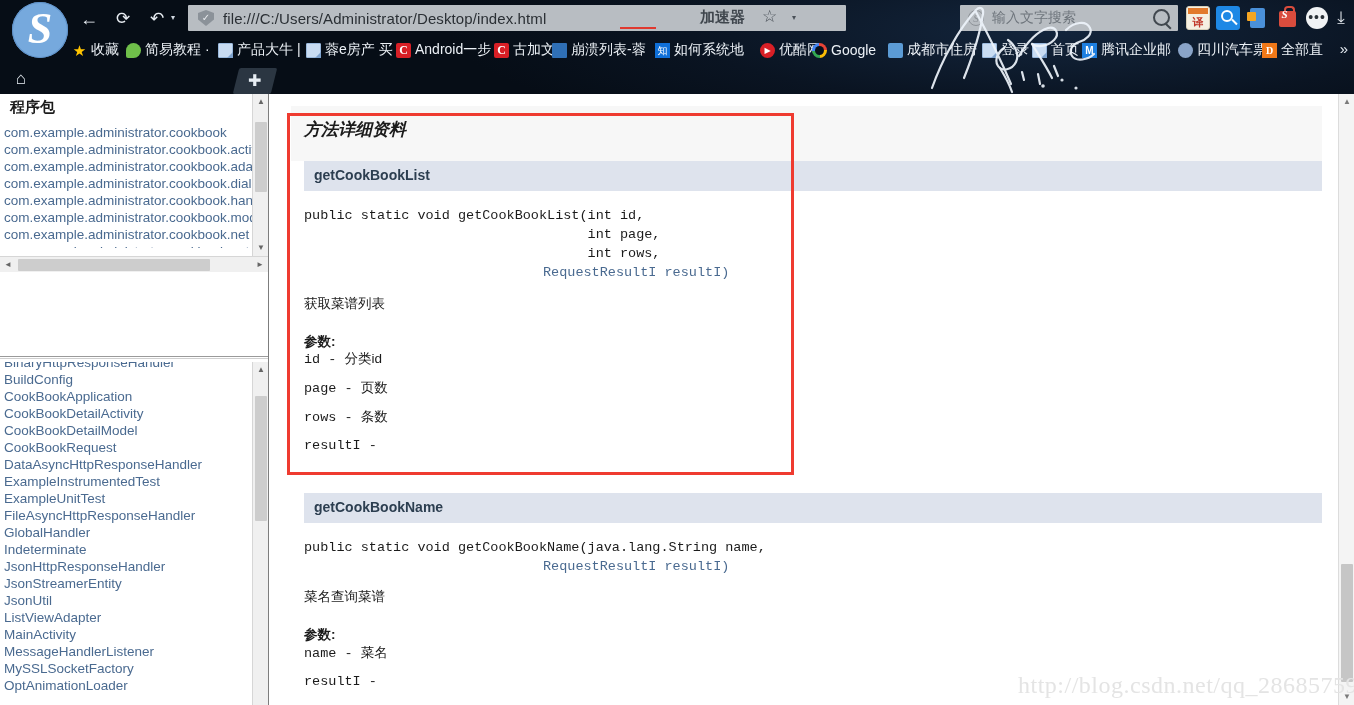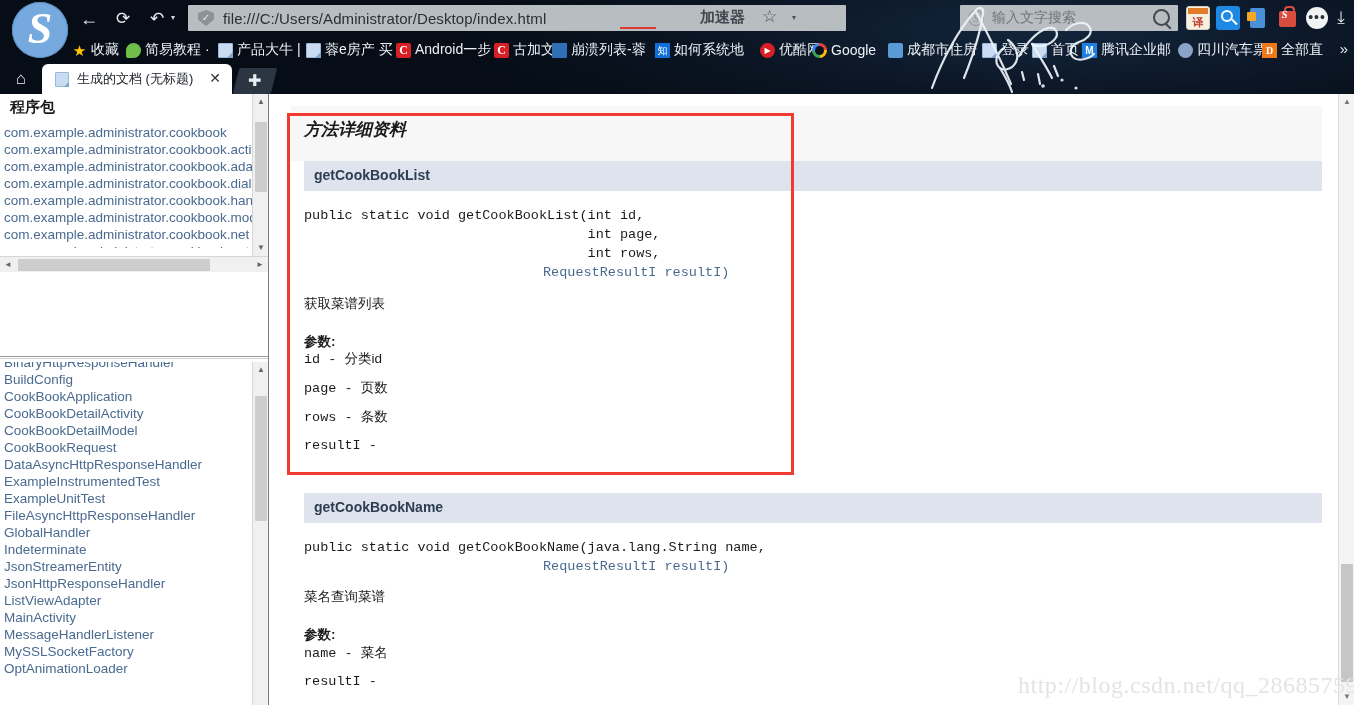--- a/index.html
+++ b/index.html
@@ -367,25 +367,20 @@
         </div>
       <div class="bm" style="left:1262px">
           <span class="bmi ico-dy">D</span>
           <span>全部直</span>
         </div>
       <div class="bm-chev">»</div>
     </div>
 
     <div class="tabstrip">
       <div class="home-ico">⌂</div>
-      <div class="tab">
-        <span class="tab-ico"></span>
-        <span class="tab-title">生成的文档 (无标题)</span>
-        <span class="tab-close">✕</span>
-      </div>
       <div class="tab-new"><span>✚</span></div>
     </div>
 
     <svg class="doodle" viewBox="0 0 280 94">
       <g fill="none" stroke="#eef4fb" stroke-width="2.2" stroke-linecap="round" opacity="0.92">
         <path d="M52 88 C62 60, 78 30, 96 10 C100 6, 104 8, 103 14 C100 34, 92 58, 84 78"></path>
         <path d="M96 12 C108 34, 120 58, 131 84"></path>
         <path d="M124 48 C118 52, 114 60, 118 66 C122 72, 132 70, 136 62 C140 54, 134 44, 128 40"></path>
         <path d="M139 56 C146 44, 156 32, 168 28 C176 26, 180 34, 174 40 C168 46, 158 48, 152 44"></path>
         <path d="M152 44 C158 54, 166 66, 172 78"></path>
@@ -438,22 +433,23 @@
         <div class="cls-item">CookBookApplication</div>
         <div class="cls-item">CookBookDetailActivity</div>
         <div class="cls-item">CookBookDetailModel</div>
         <div class="cls-item">CookBookRequest</div>
         <div class="cls-item">DataAsyncHttpResponseHandler</div>
         <div class="cls-item">ExampleInstrumentedTest</div>
         <div class="cls-item">ExampleUnitTest</div>
         <div class="cls-item">FileAsyncHttpResponseHandler</div>
         <div class="cls-item">GlobalHandler</div>
         <div class="cls-item italic">Indeterminate</div>
+        <div class="cls-item">JsonHttpResponseHandler</div>
         <div class="cls-item">JsonStreamerEntity</div>
-        <div class="cls-item">JsonHttpResponseHandler</div>
+        <div class="cls-item">JsonUtil</div>
         <div class="cls-item">ListViewAdapter</div>
         <div class="cls-item">MainActivity</div>
         <div class="cls-item italic">MessageHandlerListener</div>
         <div class="cls-item">MySSLSocketFactory</div>
         <div class="cls-item">OptAnimationLoader</div>
 
       </div>
       <div class="vbar" style="right:0; top:0; height:404px;">
         <div class="arr up">▲</div>
         <div class="thumb" style="top:34px; height:125px;"></div>

